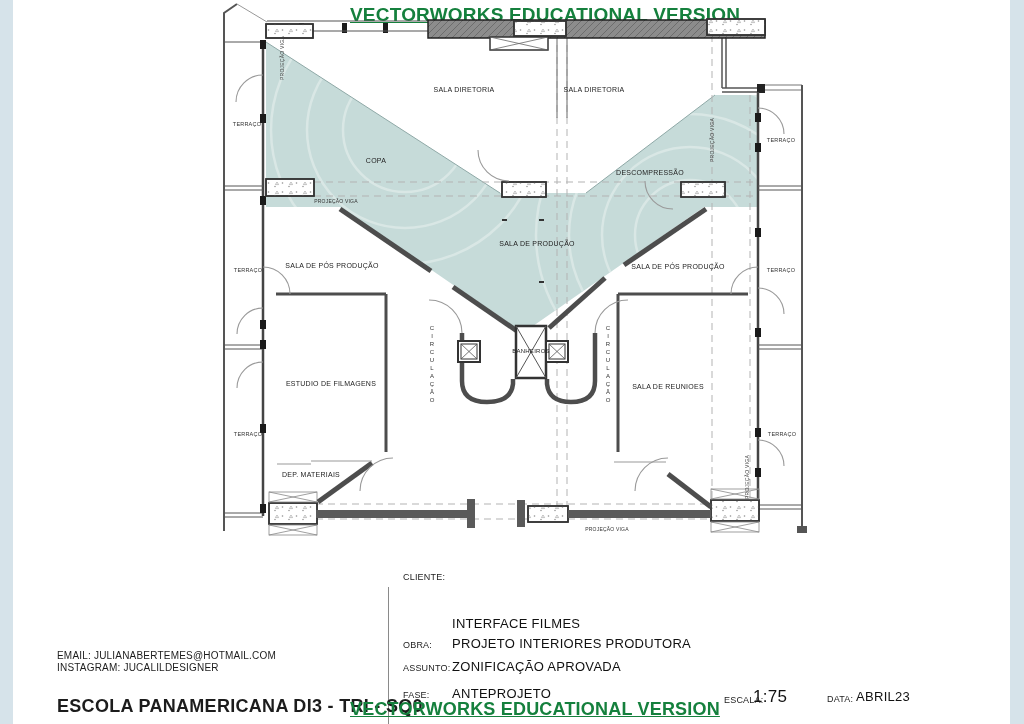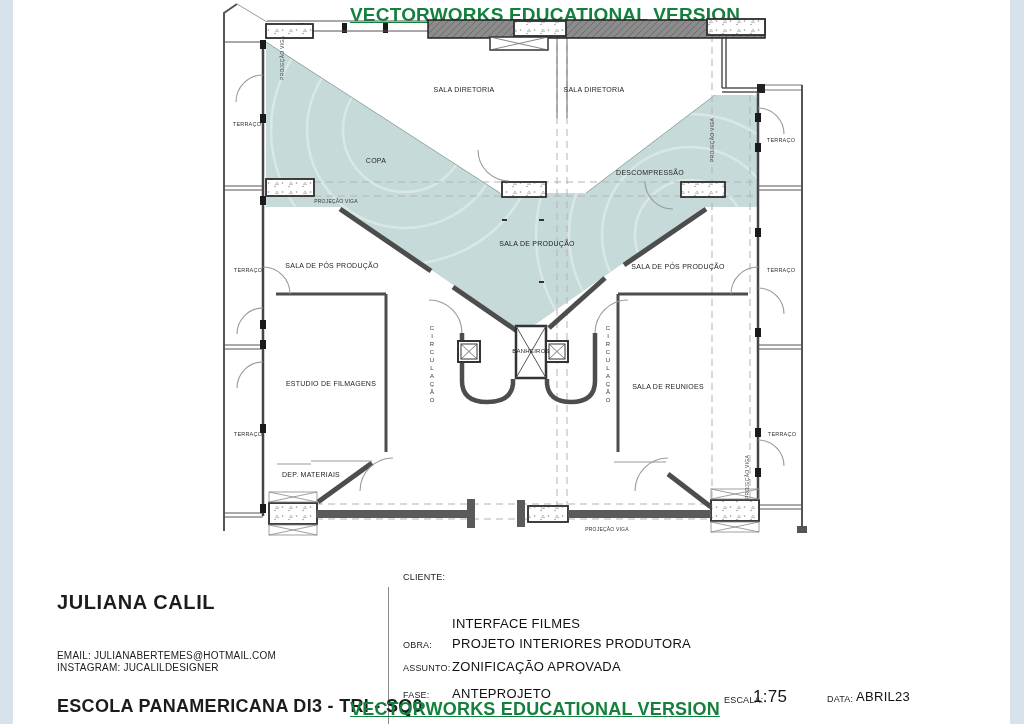--- a/index.html
+++ b/index.html
@@ -265,21 +265,20 @@
   <div class="lbl tiny" style="left:782px;top:434px;">TERRAÇO</div>
 
   <div class="lbl rot" style="left:282px;top:58px;">PROJEÇÃO VIGA</div>
   <div class="lbl tiny" style="left:336px;top:201px;font-size:5px;">PROJEÇÃO VIGA</div>
   <div class="lbl rot" style="left:712px;top:140px;">PROJEÇÃO VIGA</div>
   <div class="lbl rot" style="left:747px;top:477px;">PROJEÇÃO VIGA</div>
   <div class="lbl tiny" style="left:607px;top:529px;font-size:5px;">PROJEÇÃO VIGA</div>
 
   <div class="tb-divider"></div>
 
-  <div class="tb-name">JULIANA CALIL</div>
   <div class="tb-contact" style="top:650px;">EMAIL: JULIANABERTEMES@HOTMAIL.COM</div>
   <div class="tb-contact" style="top:662px;">INSTAGRAM: JUCALILDESIGNER</div>
   <div class="tb-school">ESCOLA PANAMERICANA DI3 - TRI - SQ0</div>
 
   <div class="tb-label" style="left:403px;top:572px;">CLIENTE:</div>
   <div class="tb-value" style="left:452px;top:616px;">INTERFACE FILMES</div>
   <div class="tb-label" style="left:403px;top:640px;">OBRA:</div>
   <div class="tb-value" style="left:452px;top:636px;">PROJETO INTERIORES PRODUTORA</div>
   <div class="tb-label" style="left:403px;top:663px;">ASSUNTO:</div>
   <div class="tb-value" style="left:452px;top:659px;">ZONIFICAÇÃO APROVADA</div>

